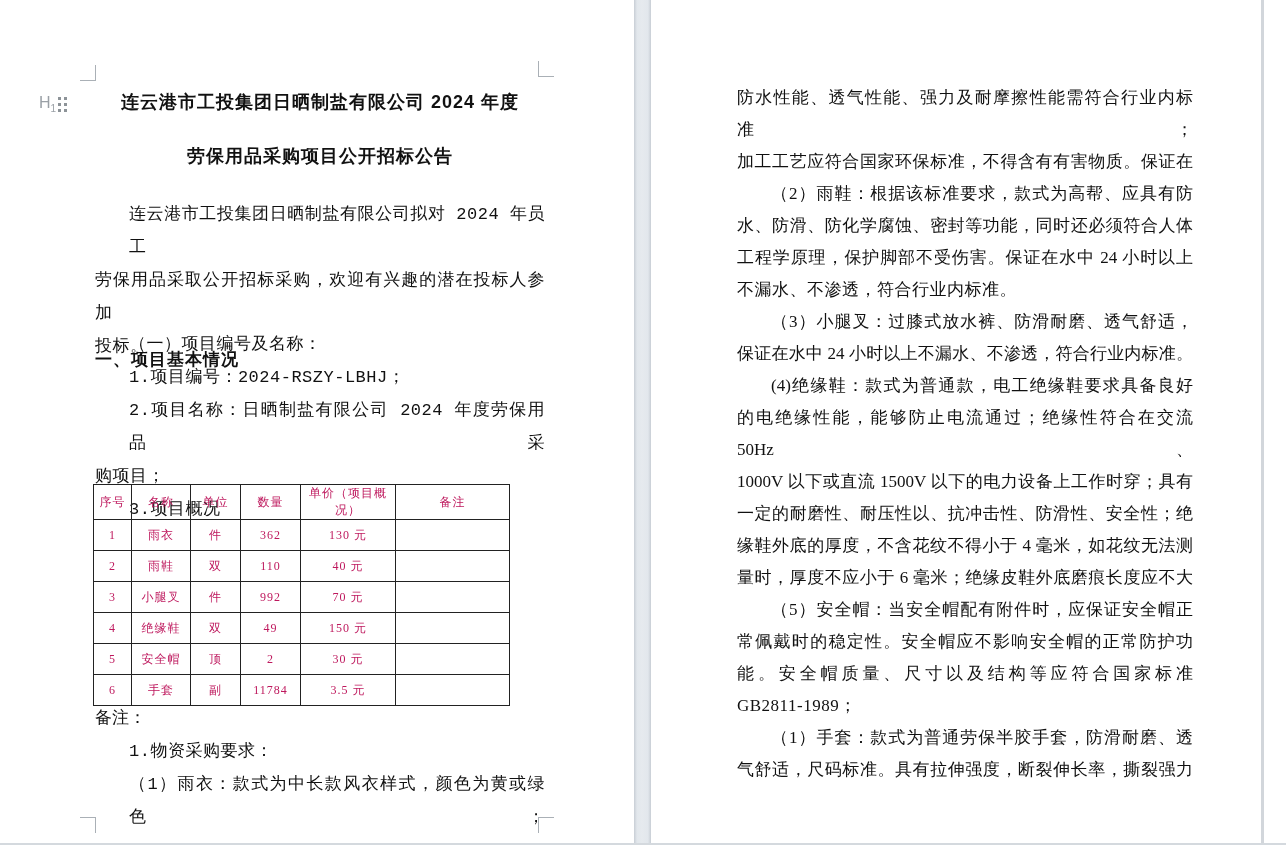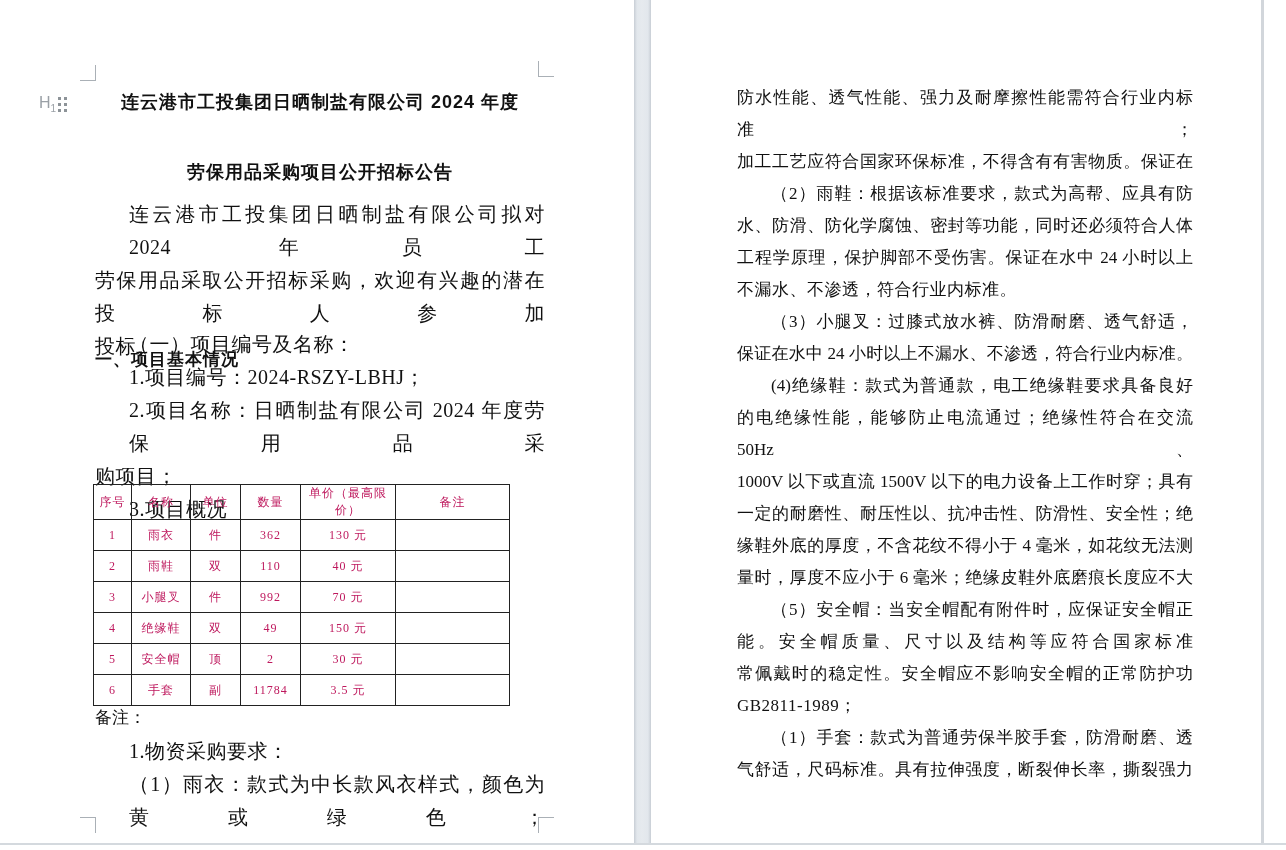--- a/index.html
+++ b/index.html
@@ -38,21 +38,21 @@
   .doc-title{
     position:absolute;left:95px;width:450px;text-align:center;
     font-family:"Liberation Sans",sans-serif;font-weight:bold;
     font-size:18px;letter-spacing:1px;white-space:nowrap;
   }
   .line{
     position:absolute;margin:0;font-size:17px;line-height:33px;
     white-space:nowrap;
   }
   .blk{position:absolute;left:95px;width:450px;}
-  .blk p{margin:0;font-size:20px;line-height:33px;letter-spacing:.5px;}
+  .blk p{margin:0;font-size:17px;line-height:33px;letter-spacing:.5px;font-family:Liberation Mono, monospace;}
   .fill{text-align:justify;text-align-last:justify;white-space:normal;letter-spacing:0;}
   .ind{padding-left:34px;}
   .bold-sans{font-family:"Liberation Sans",sans-serif;font-weight:bold;letter-spacing:1px;margin-top:48px;}
   
   table.overview{
     position:absolute;left:93px;top:484px;border-collapse:collapse;table-layout:fixed;
     font-size:12px;color:#be185d;
   }
   table.overview td,table.overview th{
     border:1px solid #222;text-align:center;vertical-align:middle;
@@ -83,21 +83,21 @@
 </div>
 
 <div class="page" id="page1">
 
   <div class="mark tl" style="left:80px;top:65px;"></div>
   <div class="mark tr" style="left:538px;top:61px;"></div>
   <div class="mark bl" style="left:80px;top:817px;"></div>
   <div class="mark br" style="left:538px;top:817px;"></div>
 
   <div class="doc-title" style="top:90px;">连云港市工投集团日晒制盐有限公司 2024 年度</div>
-  <div class="doc-title" style="top:160px;">劳保用品采购项目公开招标公告</div>
+  <div class="doc-title" style="top:144px;">劳保用品采购项目公开招标公告</div>
 
   <div class="blk" style="top:198px;">
     <p class="fill ind">连云港市工投集团日晒制盐有限公司拟对 2024 年员工</p>
     <p class="fill">劳保用品采取公开招标采购，欢迎有兴趣的潜在投标人参加</p>
     <p>投标。</p>
   </div>
 
   <p class="line bold-sans" style="left:95px;top:295px;">一、项目基本情况</p>
 
   <div class="blk" style="top:328px;">
@@ -116,21 +116,21 @@
       <col style="width:60px">
         <col style="width:95px">
         <col style="width:114px">
     </colgroup>
     <tbody>
         <tr>
       <th>序号</th>
       <th>名称</th>
       <th>单位</th>
       <th>数量</th>
-      <th>单价（最高限价）</th>
+      <th>单价（项目概况）</th>
       <th>备注</th>
     </tr>
     <tr>
       <td>1</td>
       <td>雨衣</td>
       <td>件</td>
       <td>362</td>
       <td>130 元</td>
       <td></td>
     </tr>
@@ -195,20 +195,20 @@
     <p>不漏水、不渗透，符合行业内标准。</p>
     <p class="fill ind">（3）小腿叉：过膝式放水裤、防滑耐磨、透气舒适，</p>
     <p class="fill">保证在水中 24 小时以上不漏水、不渗透，符合行业内标准。</p>
     <p class="fill ind">(4)绝缘鞋：款式为普通款，电工绝缘鞋要求具备良好</p>
     <p class="fill">的电绝缘性能，能够防止电流通过；绝缘性符合在交流 50Hz、</p>
     <p class="fill">1000V 以下或直流 1500V 以下的电力设备上工作时穿；具有</p>
     <p class="fill">一定的耐磨性、耐压性以、抗冲击性、防滑性、安全性；绝</p>
     <p class="fill">缘鞋外底的厚度，不含花纹不得小于 4 毫米，如花纹无法测</p>
     <p class="fill">量时，厚度不应小于 6 毫米；绝缘皮鞋外底磨痕长度应不大</p>
     <p class="fill ind">（5）安全帽：当安全帽配有附件时，应保证安全帽正</p>
+    <p class="fill">常佩戴时的稳定性。安全帽应不影响安全帽的正常防护功</p>
     <p class="fill">能。安全帽质量、尺寸以及结构等应符合国家标准</p>
-    <p class="fill">常佩戴时的稳定性。安全帽应不影响安全帽的正常防护功</p>
     <p>GB2811-1989；</p>
     <p class="fill ind">（1）手套：款式为普通劳保半胶手套，防滑耐磨、透</p>
     <p class="fill">气舒适，尺码标准。具有拉伸强度，断裂伸长率，撕裂强力</p>
 
   </div>
 </div>
 
 </body></html>

